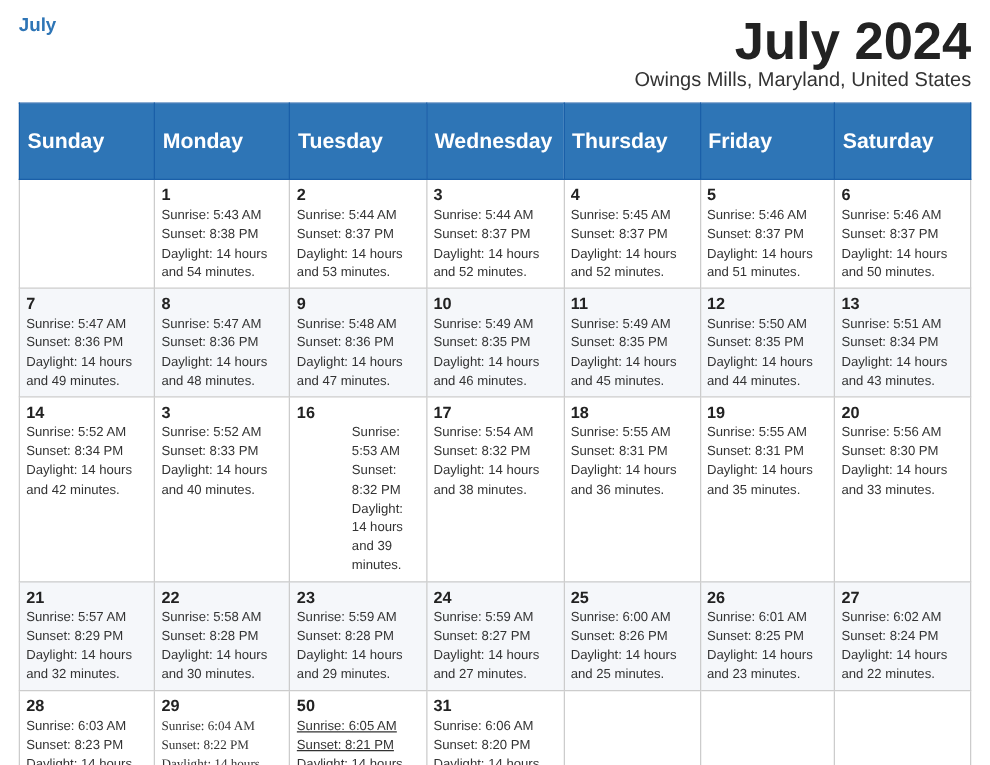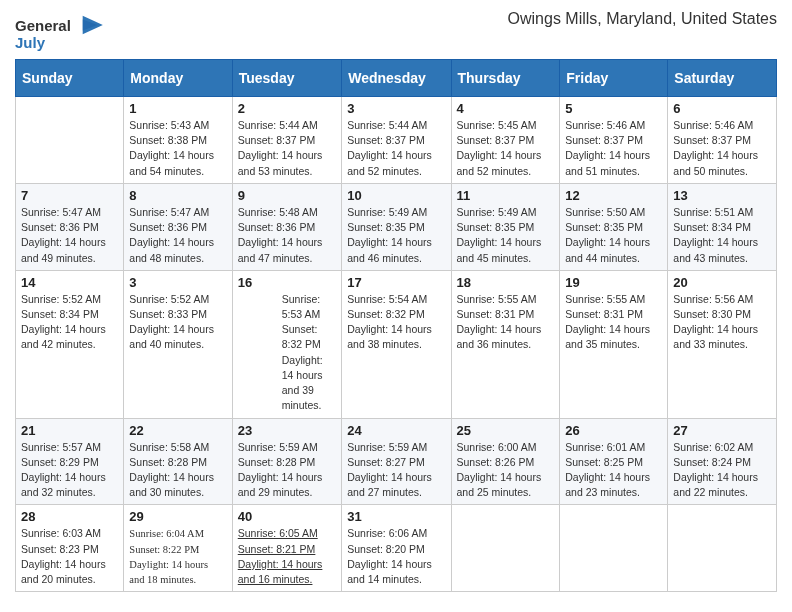--- a/index.html
+++ b/index.html
@@ -35,23 +35,23 @@
       color: #333;
     }
     .calendar {
       width: 100%;
       border-collapse: collapse;
       border: 1px solid #ccc;
     }
     .calendar th {
       background-color: #2e75b6;
       color: #fff;
-      font-size: 14px;
+      font-size: 17px;
       font-weight: bold;
-      padding: 10px 6px;
+      padding: 20px 6px;
       border: 1px solid #1a5fa8;
       text-align: left;
     }
     .calendar td {
       vertical-align: top;
       border: 1px solid #ccc;
       padding: 4px 5px;
       width: 110px;
       min-height: 80px;
       background: #fff;
@@ -74,31 +74,25 @@
     .empty-cell {
       background: #f9f9f9;
     }
   </style>
 </head>
 <body>
 
 <div class="header-area">
   <div class="logo">
     <div style="display:flex;flex-direction:column;align-items:flex-start;">
-      <div style="display:flex;align-items:center;">
-        <span style="font-size:15px;font-weight:bold;color:#333;">General</span>
-        <svg viewBox="0 0 32 24" width="32" height="22" style="margin-left:3px;">
-          <polygon points="8,2 30,12 8,22" fill="#2e75b6"></polygon>
-          <polygon points="8,6 24,12 8,18" fill="#1a5fa8" opacity="0.5"></polygon>
-        </svg>
-      </div>
       <span style="font-size:15px;font-weight:bold;color:#2e75b6;margin-top:-2px;">July</span>
     </div>
   </div>
   <div class="title-area">
+    <div class="month-title">July 2024</div>
     <div class="location-title">Owings Mills, Maryland, United States</div>
   </div>
 </div>
 
 <table class="calendar">
   <thead>
     <tr id="header-row">
         <th>Sunday</th>
         <th>Monday</th>
         <th>Tuesday</th>
@@ -316,21 +310,21 @@
 and 20 minutes.</div>
         </td>
         <td>
           <span class="day-num">29</span>
           <div class="day-info" style="white-space: pre-line; font-family: Liberation Serif, serif;">Sunrise: 6:04 AM
 Sunset: 8:22 PM
 Daylight: 14 hours
 and 18 minutes.</div>
         </td>
         <td>
-          <span class="day-num">40</span>
+          <span class="day-num">50</span>
           <div class="day-info" style="white-space: pre-line; text-decoration: underline;">Sunrise: 6:05 AM
 Sunset: 8:21 PM
 Daylight: 14 hours
 and 16 minutes.</div>
         </td>
         <td>
           <span class="day-num">31</span>
           <div class="day-info" style="white-space: pre-line;">Sunrise: 6:06 AM
 Sunset: 8:20 PM
 Daylight: 14 hours

